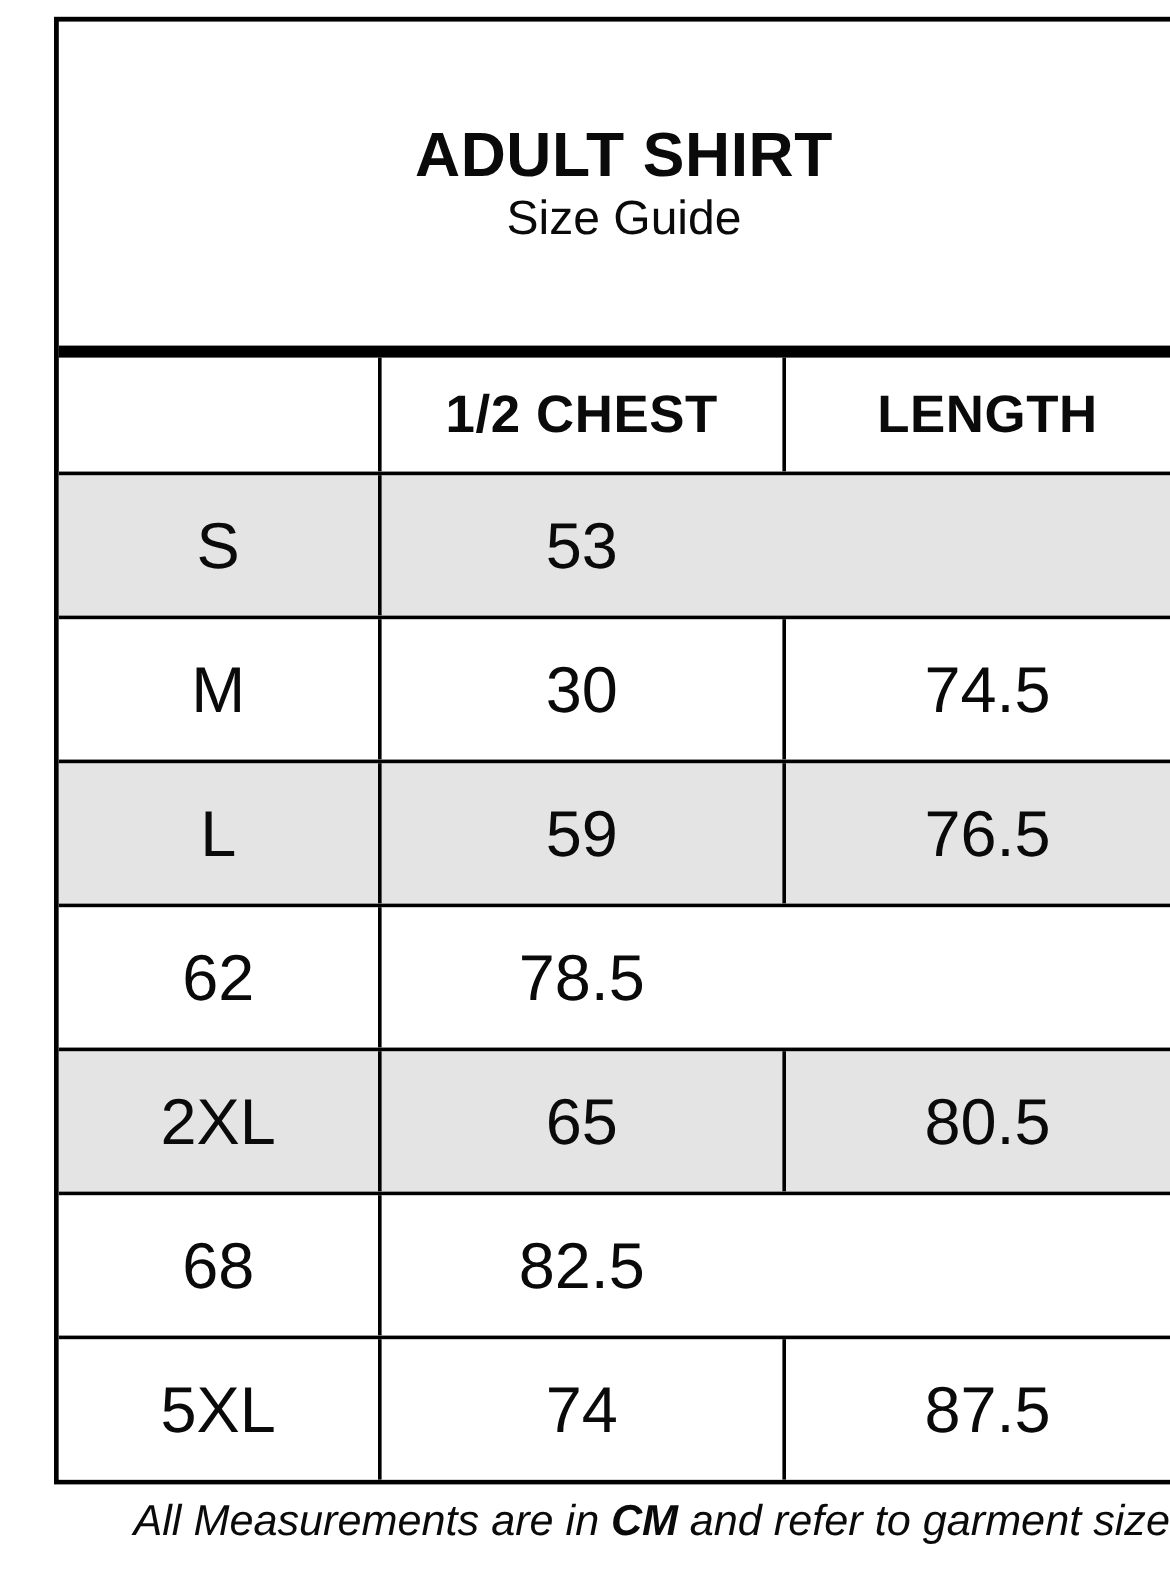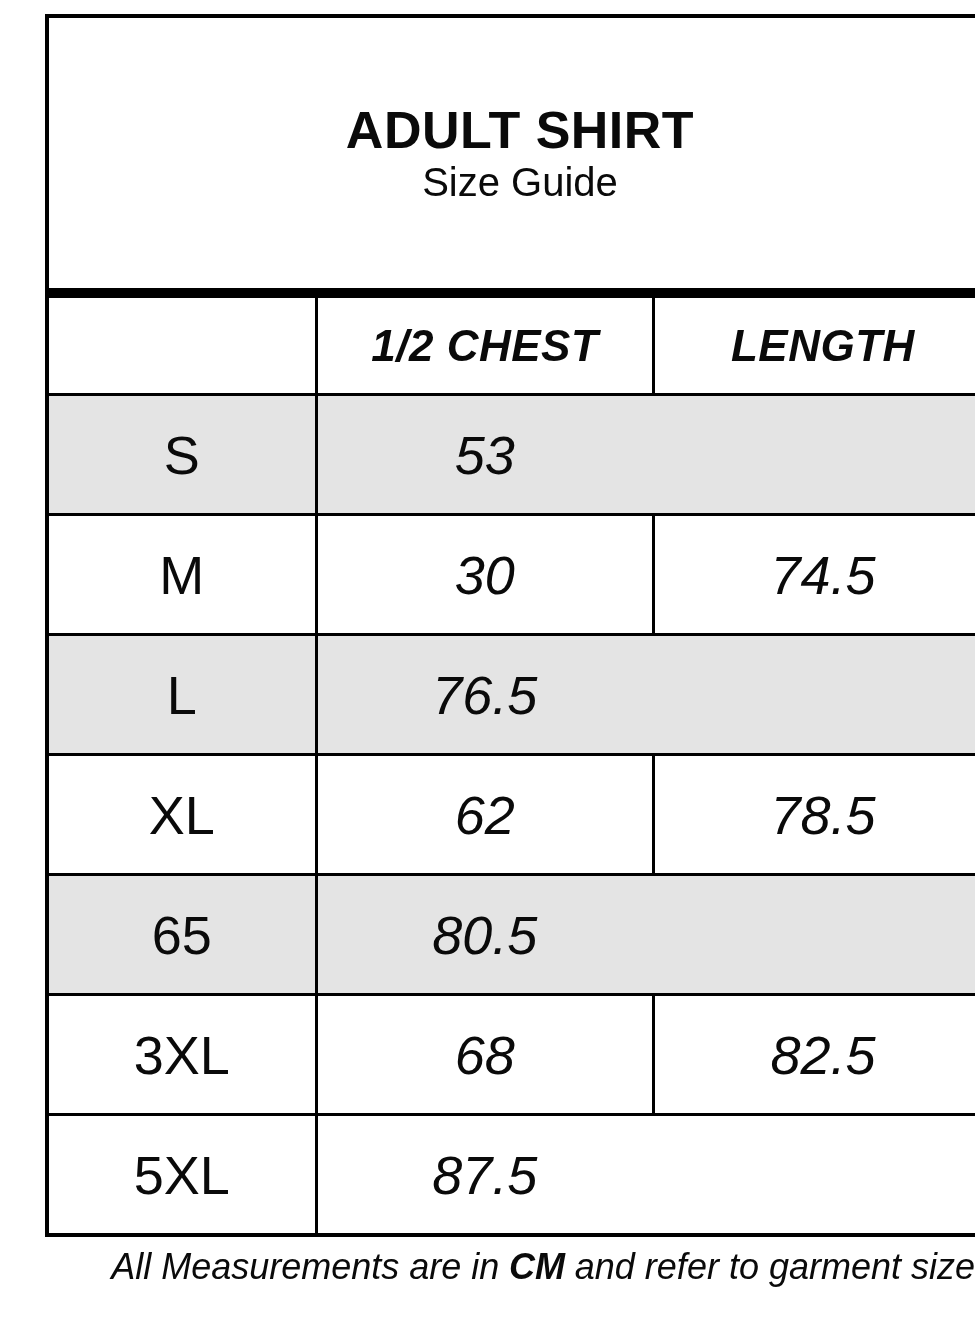--- a/index.html
+++ b/index.html
@@ -61,21 +61,21 @@
   .data-row {
     height: 120px;
     border-top: 3px solid #000000;
   }
   .cell {
     display: flex;
     align-items: center;
     justify-content: center;
     overflow: hidden;
   }
-  .cell + .cell { border-left: 3px solid #000000; font-style: italic; }
+  .cell + .cell { border-left: 3px solid #000000; }
   .header-cell {
     font-size: 44px;
     font-weight: 700;
     letter-spacing: 0.5px;
   }
   .data-cell { font-size: 54px; font-weight: 400; }
   .row-shaded { background: #e4e4e4; }
   .row-plain  { background: #ffffff; }
   .footer-note {
     position: absolute;
@@ -117,43 +117,44 @@
     </div>
 
     <div class="grid-row data-row row-plain">
       <div class="cell data-cell">M</div>
       <div class="cell data-cell">30</div>
       <div class="cell data-cell">74.5</div>
     </div>
 
     <div class="grid-row data-row row-shaded">
       <div class="cell data-cell">L</div>
+      <div class="cell data-cell">59</div>
       <div class="cell data-cell">76.5</div>
     </div>
 
     <div class="grid-row data-row row-plain">
-      <div class="cell data-cell">XL</div>
       <div class="cell data-cell">62</div>
       <div class="cell data-cell">78.5</div>
     </div>
 
     <div class="grid-row data-row row-shaded">
+      <div class="cell data-cell">2XL</div>
       <div class="cell data-cell">65</div>
       <div class="cell data-cell">80.5</div>
     </div>
 
     <div class="grid-row data-row row-plain">
-      <div class="cell data-cell">3XL</div>
       <div class="cell data-cell">68</div>
       <div class="cell data-cell">82.5</div>
     </div>
 
 
     <div class="grid-row data-row row-plain">
       <div class="cell data-cell">5XL</div>
+      <div class="cell data-cell">74</div>
       <div class="cell data-cell">87.5</div>
     </div>
 
   </div>
 
   <div class="footer-note">
     <span>All Measurements are in</span><span class="unit">CM</span><span>and refer to garment size</span>
   </div>
 
 </div>

